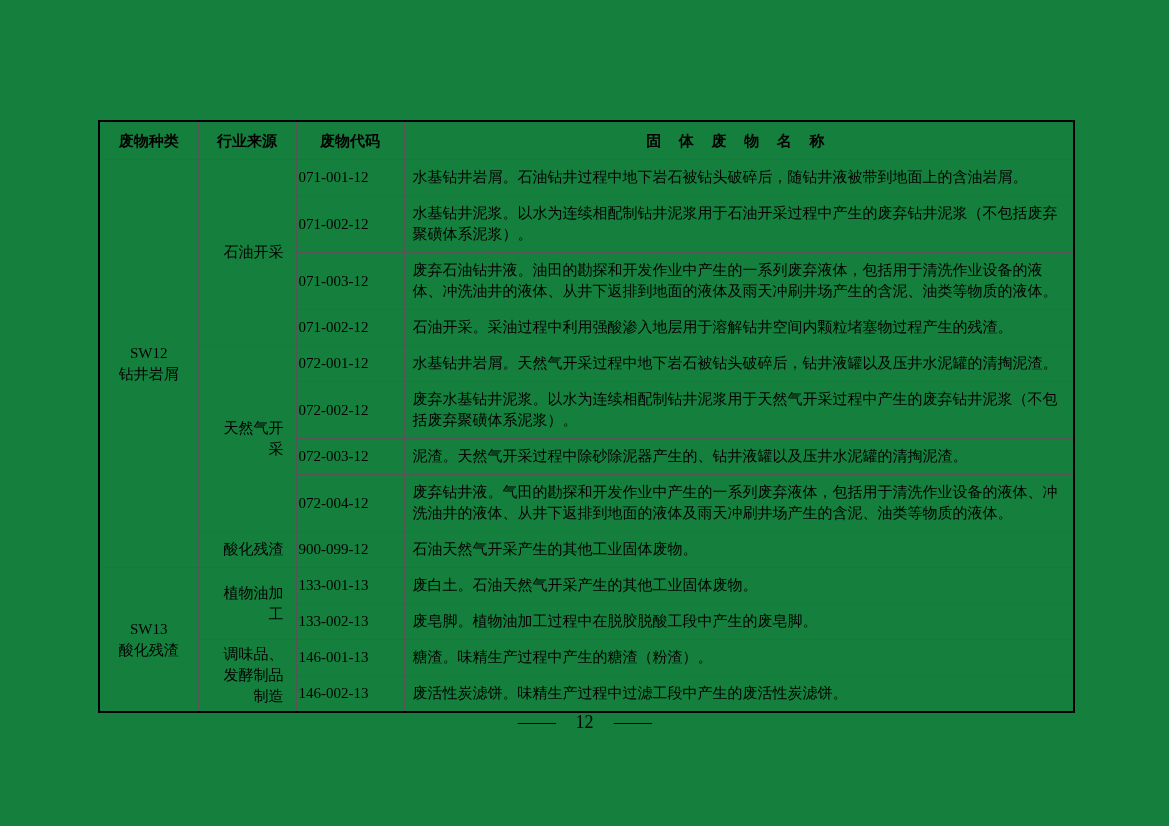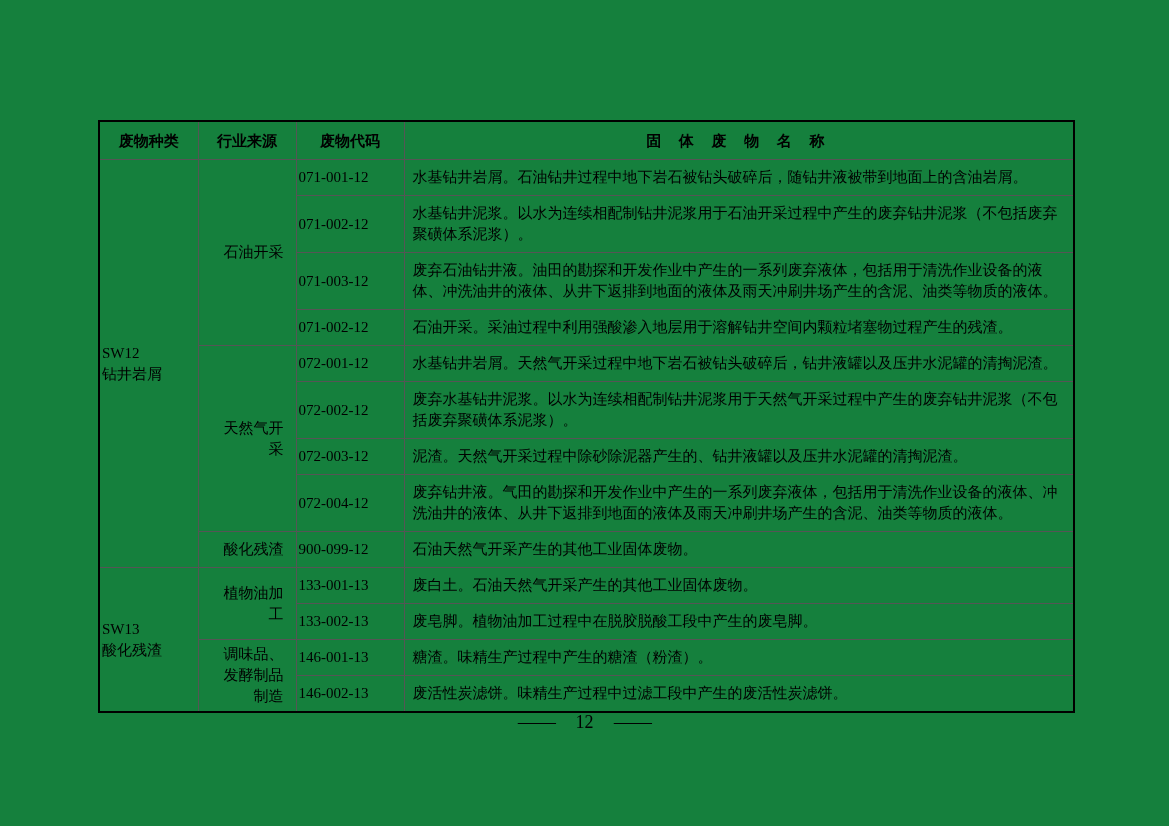--- a/index.html
+++ b/index.html
@@ -36,20 +36,21 @@
     font-family: "Liberation Sans", "DejaVu Sans", sans-serif;
     font-weight: bold;
     text-align: center;
     padding: 8px 3px;
   }
   th.name-header {
     letter-spacing: 0.45em;
     margin-top: 18px;
   }
   td.cat-cell {
+    text-align: center;
     padding: 4px 2px;
   }
   td.cat-cell .cat-code,
   td.cat-cell .cat-label {
     display: block;
   }
   td.ind-cell {
     text-align: right;
     padding: 4px 12px;
   }

